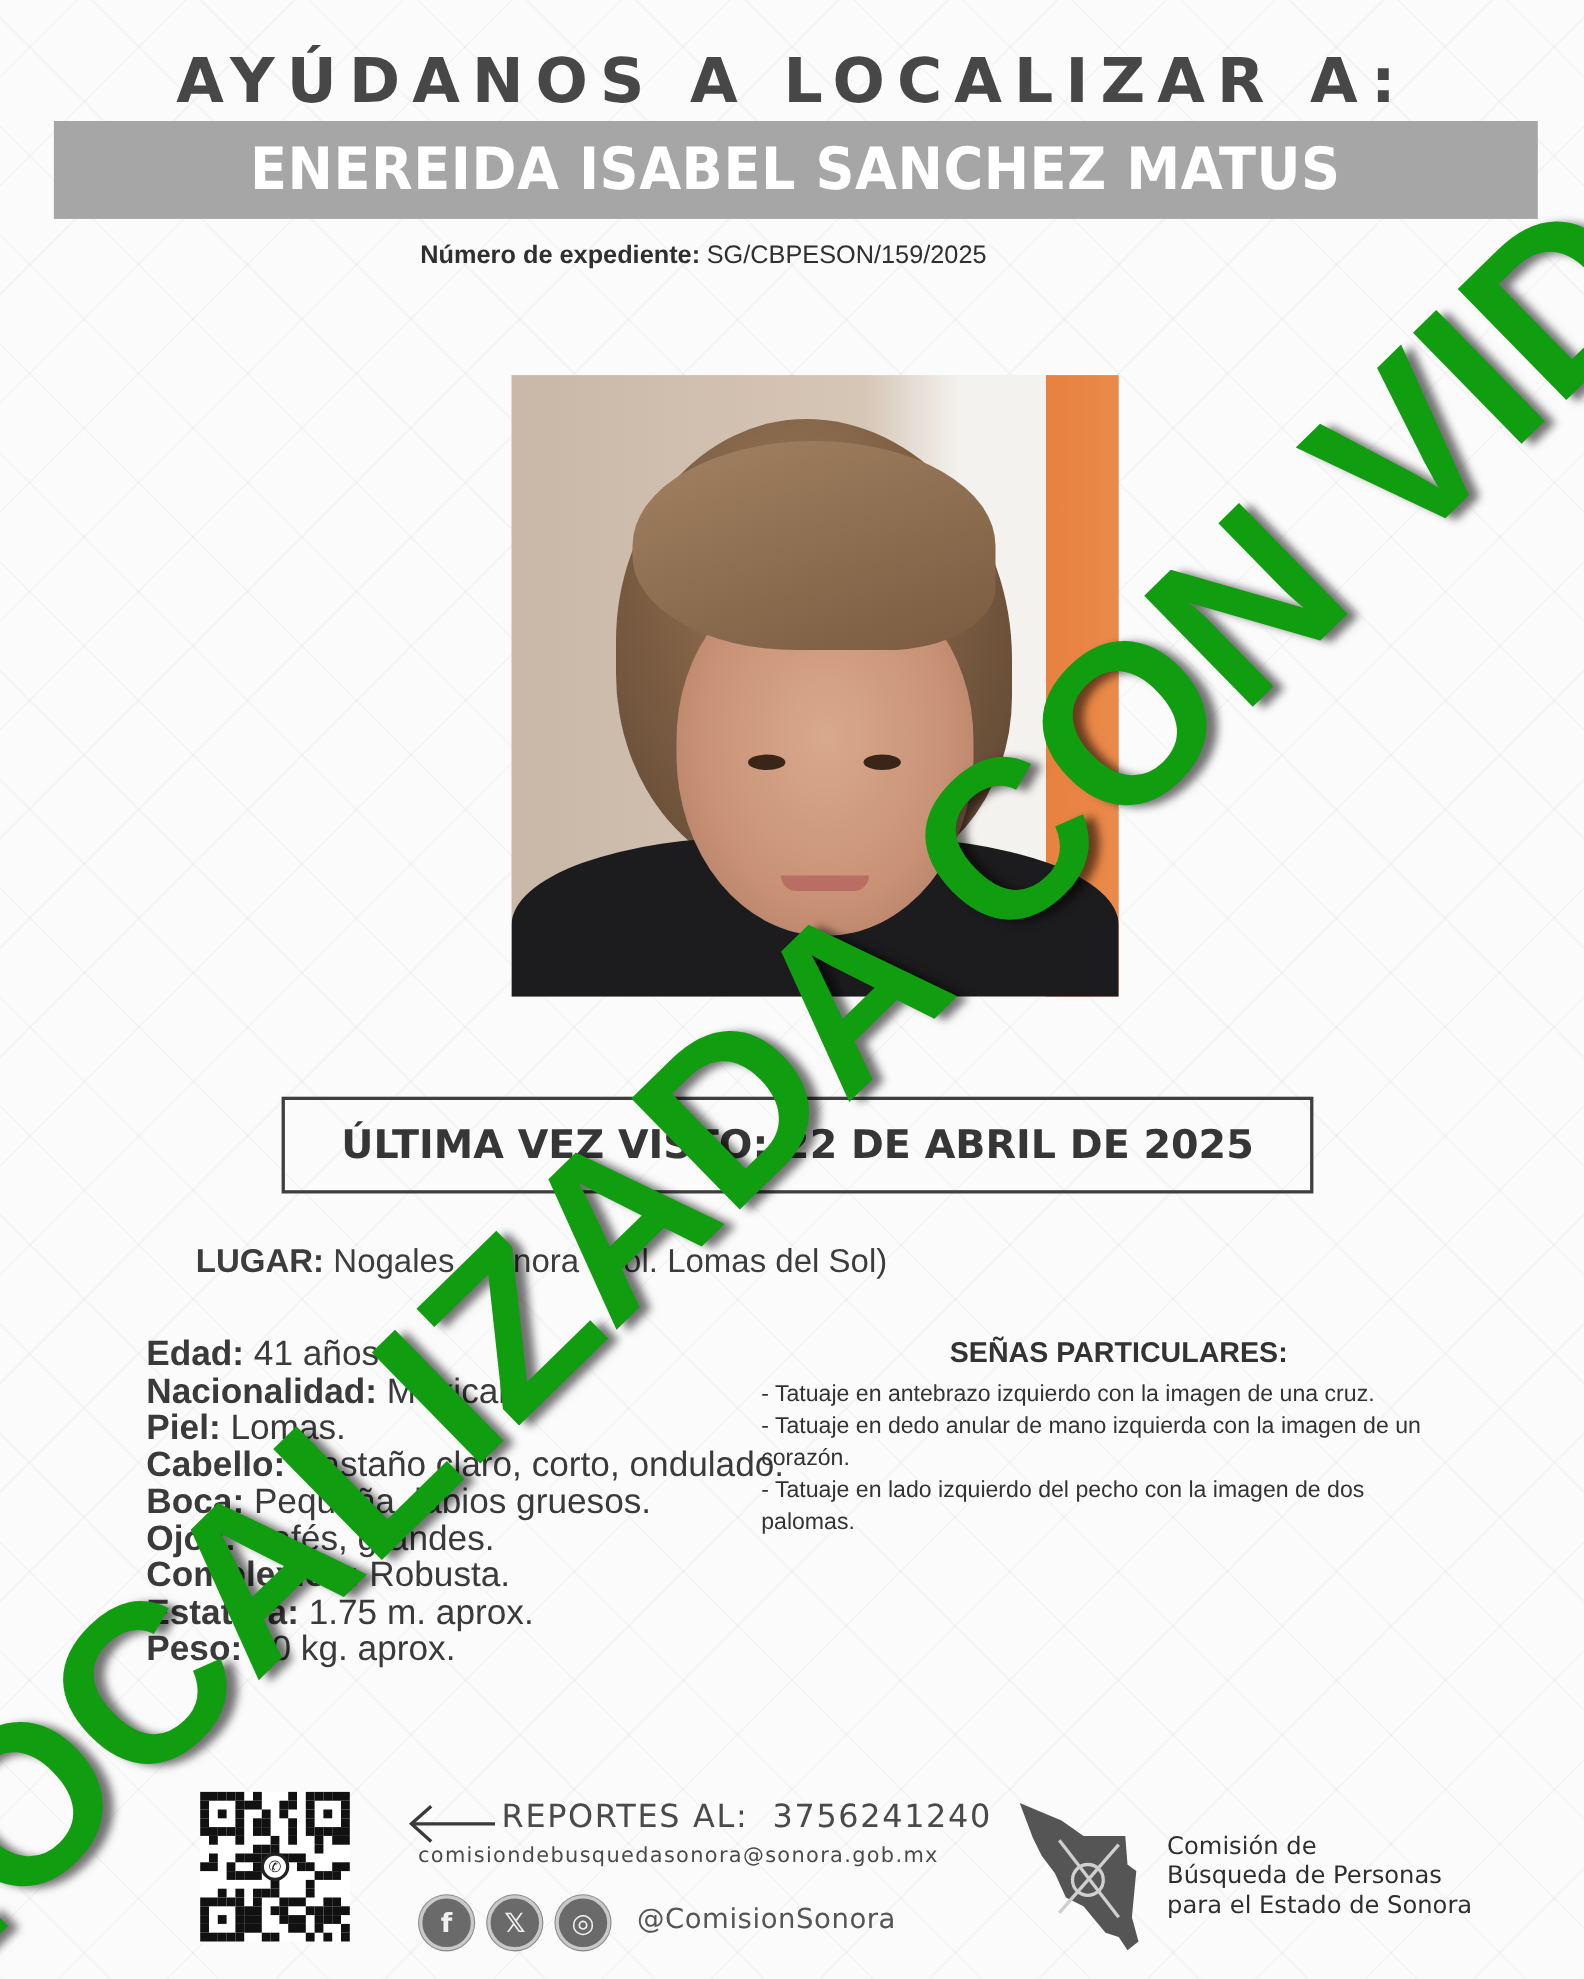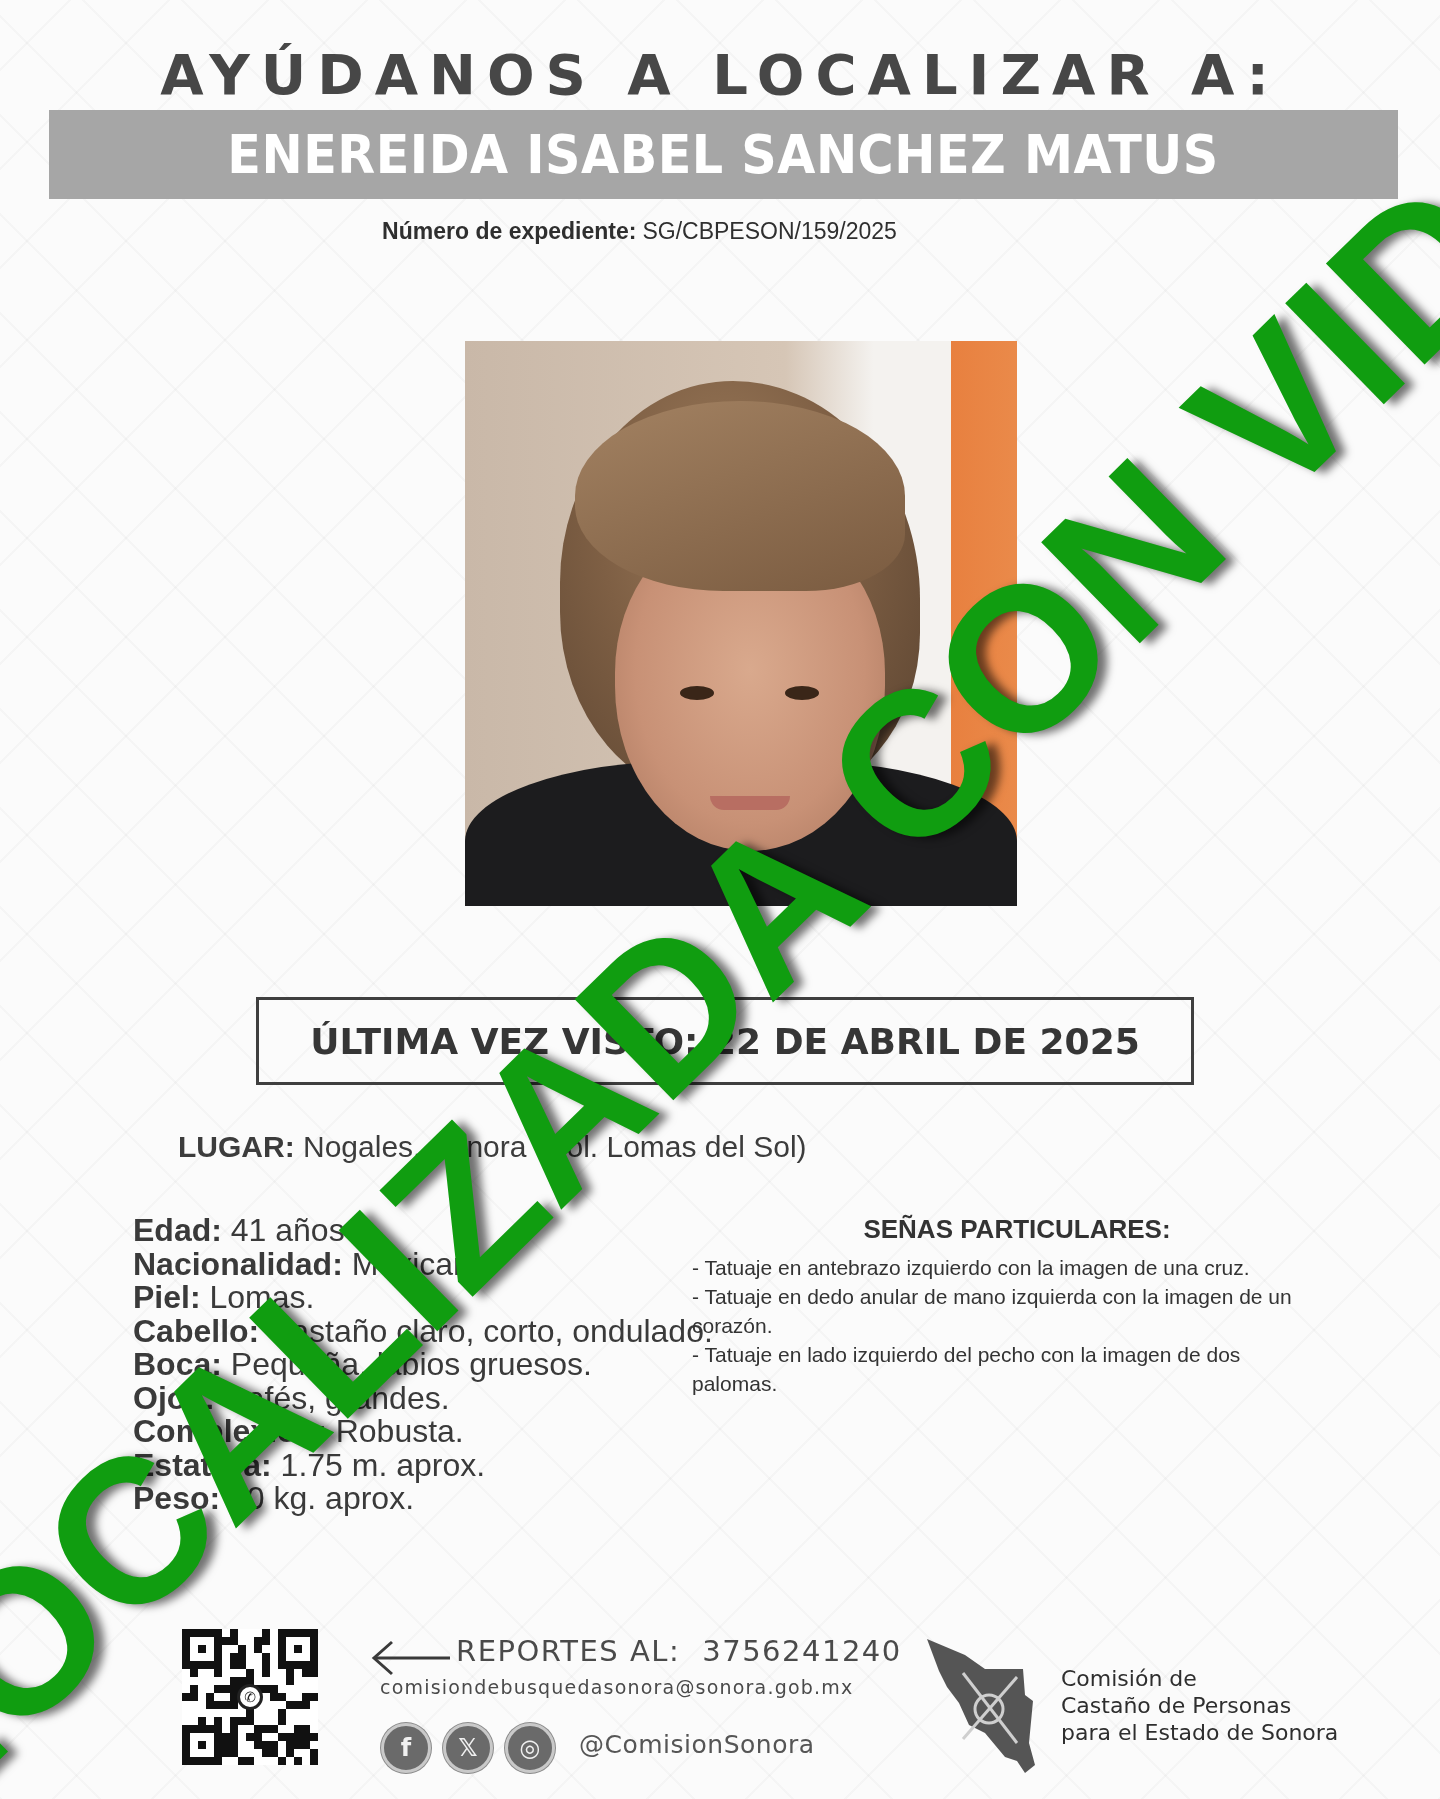--- a/index.html
+++ b/index.html
@@ -479,19 +479,19 @@
 <div class="abs handle">@ComisionSonora</div>
 
 <svg class="abs logo-shape" viewBox="0 0 120 140">
   <path d="M2,6 L40,22 L60,36 L98,36 L100,62 L108,68 L104,110 L110,132 L100,140 L92,128 L80,124 L60,100 L44,92 L34,70 L22,54 L14,38 L8,22 Z" fill="#555"></path>
   <line x1="38" y1="40" x2="92" y2="110" stroke="#cfcfcf" stroke-width="3"></line>
   <line x1="92" y1="44" x2="38" y2="106" stroke="#cfcfcf" stroke-width="3"></line>
   <circle cx="64" cy="76" r="14" fill="none" stroke="#cfcfcf" stroke-width="3"></circle>
 </svg>
 <div class="abs org">
   <div>Comisión de</div>
-  <div>Castaño de Personas</div>
+  <div>Búsqueda de Personas</div>
   <div>para el Estado de Sonora</div>
 </div>
 
 <div class="abs stamp">
   <span>LOCALIZADA CON VIDA</span>
 </div>
 
 </body></html>

